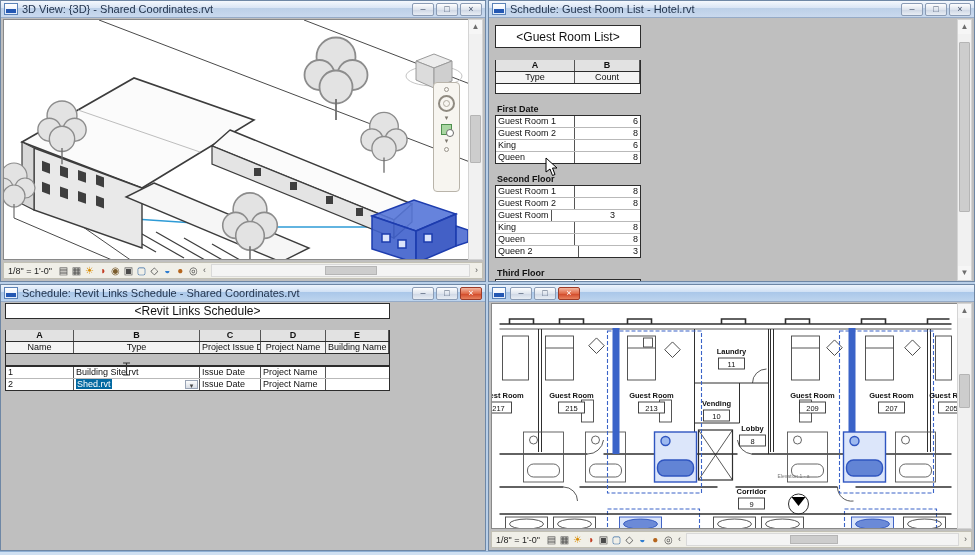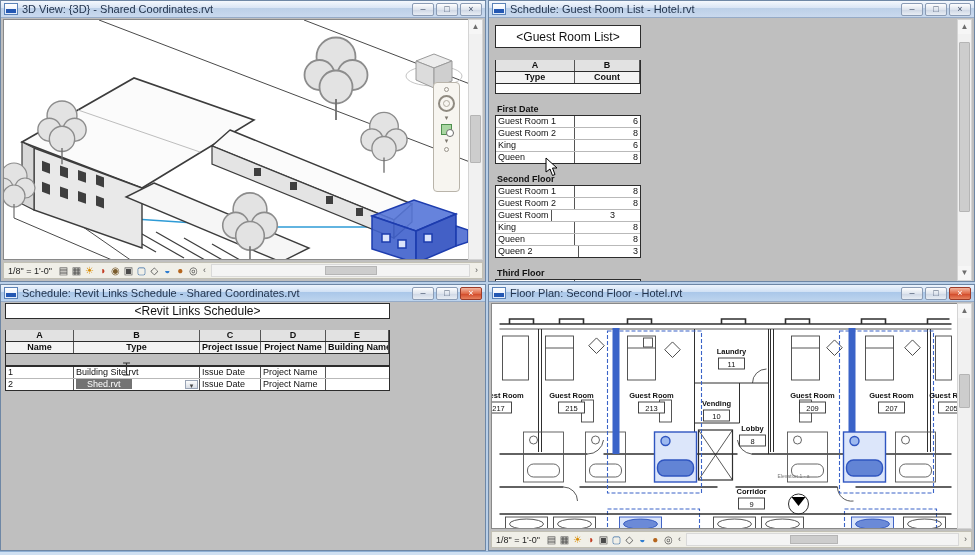--- a/index.html
+++ b/index.html
@@ -41,31 +41,31 @@
 
   
   .sched-bg { position:absolute; left:2px; top:18px; background:#bfbfbf; overflow:hidden; }
   .tbl-title { background:#fff; border:1px solid #2c2c2c; text-align:center; font-size:12px; color:#111;
     display:flex; align-items:center; justify-content:center; }
   .row { display:flex; }
   .cell { border-right:1px solid #555; font-size:9px; color:#111; overflow:hidden; white-space:nowrap;
     padding:0 2px; line-height:11px; height:11px; }
   .letters { background:#e2e2e2; border:1px solid #2c2c2c; border-top:none; }
   .letters .cell { text-align:center; font-weight:bold; background:#e2e2e2; }
-  .heads { background:#fef9c3; border:1px solid #2c2c2c; border-top:none;font-weight:bold; }
+  .heads { background:#fef9c3; border:1px solid #2c2c2c; border-top:none; }
   .heads .cell { text-align:center; background:#f3f3f3; }
   .blank-band { background:#fff; border:1px solid #2c2c2c; border-top:none; height:10px; }
   .gray-band { background:#bfbfbf; border:1px solid #2c2c2c; border-top:none; height:12px; }
   .gt-gap { height:9px; }
   .gt-section { font-size:9px; font-weight:bold; color:#111; padding:1px 2px; height:12px; line-height:11px; }
   .gt-box { background:#fff; border:1px solid #2c2c2c; }
   .gt-row { display:flex; border-top:1px solid #b9b9b9; }
   .gt-row:first-child { border-top:none; }
   .num { text-align:right; }
-  .edit-sel { background:#737373; color:#fff; padding:0 11px; }
+  .edit-sel { background:#0369a1; color:#fff; padding:0 1px; }
   .combo-btn { position:absolute; right:1px; top:1px; bottom:1px; width:13px; background:linear-gradient(#fdfdfd,#d8dde5);
     border:1px solid #9aa4b5; font-size:7px; color:#444; text-align:center; line-height:9px; }
 
   
   .cursor { position:absolute; z-index:60; pointer-events:none; }
   .navbar3d { position:absolute; width:27px; height:110px; background:#f7f5f0; border:1px solid #b9b4aa;
     border-radius:4px; display:flex; flex-direction:column; align-items:center; padding-top:4px; gap:3px; }
   .nb-dot { width:5px; height:5px; border:1px solid #9a958c; border-radius:50%; }
   .nb-wheel { width:17px; height:17px; border:2px solid #8f8a80; border-radius:50%; position:relative; }
   .nb-wheel::after { content:""; position:absolute; inset:3px; border:1px solid #b0aba1; border-radius:50%; }
@@ -354,21 +354,20 @@
               <span class="cell" style="width: 63px; border-right: none;"></span>
             </div>
           </div>
       </div>
     </div>
   </div>
 
   <div class="win" style="left:488px;top:284px;width:487px;height:267px">
     <div class="titlebar active">
       <span class="doc-icon"></span>
-      <span class="title-text">Floor Plan: Second Floor - Hotel.rvt</span>
       <span class="win-btns">
         <span class="wbtn">–</span>
         <span class="wbtn">□</span>
         <span class="wbtn close-red">×</span>
       </span>
     </div>
     <div class="canvas" style="width:467px;height:226px">
       <svg width="467" height="226" viewBox="0 0 452 226">
 
         <g stroke="#2f2f2f" stroke-width="1.6" fill="none">

